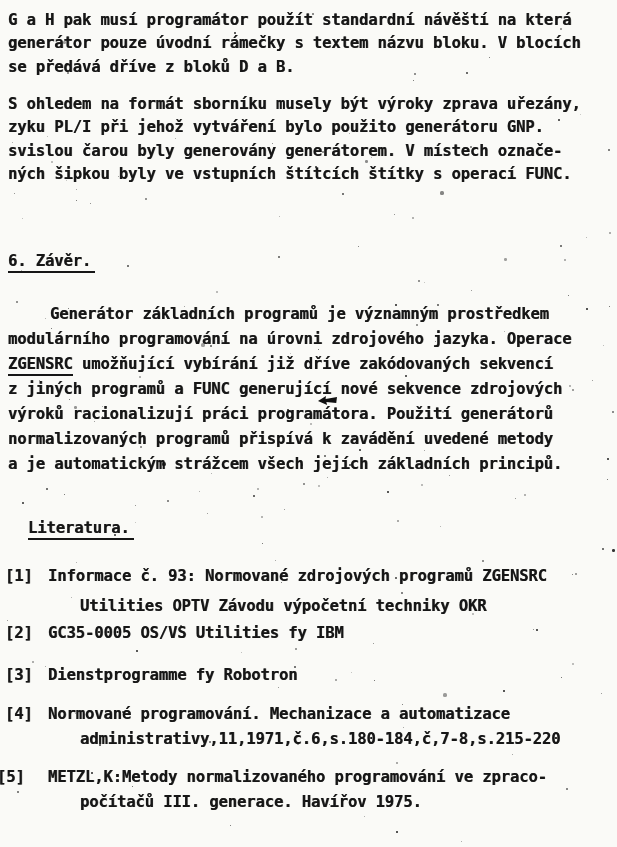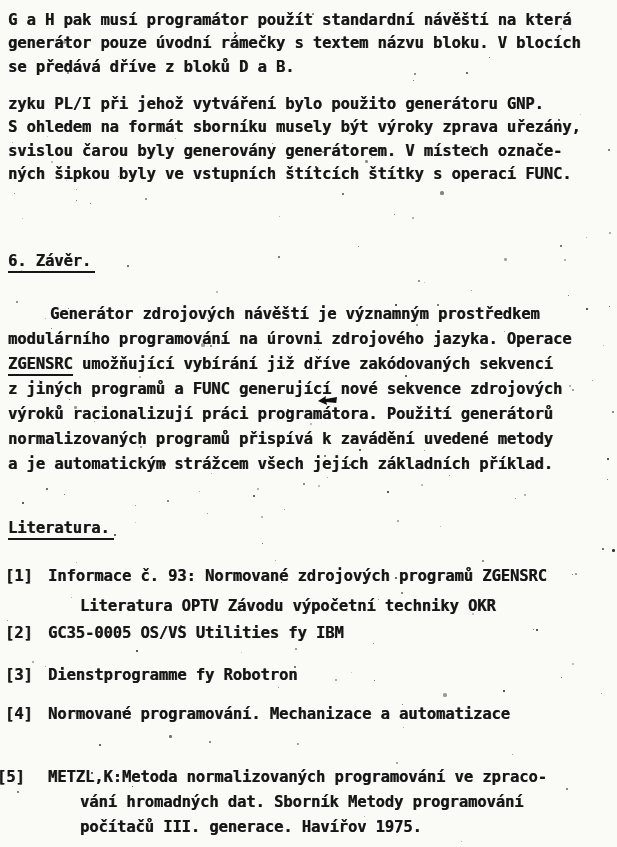--- a/index.html
+++ b/index.html
@@ -31,21 +31,21 @@
   .para-2 { top: 93px; line-height: 23.3px; }
   .para-3 { top: 302px; line-height: 25px; }
   .indent { padding-left: 42px; }
   .heading {
     display: inline-block;
     border-bottom: 2.5px solid #161616;
     padding-bottom: 1px;
     padding-right: 4px;
   }
   .h-zaver { top: 252px; }
-  .h-literatura { top: 519px; }
+  .h-literatura { top: 519px; margin-left: 20px; }
   .u-insert {
     border-bottom: 2px solid #161616;
     padding-bottom: 0.5px;
   }
   .ref { position: absolute; left: 0; width: 610px; }
   .ref-label {
     position: absolute;
     left: 5px;
     top: 0;
   }
@@ -73,51 +73,51 @@
 
 <div class="page">
 
   <div class="block para-1">
     <div class="txt-line">G a H pak musí programátor použít standardní návěští na která</div>
     <div class="txt-line">generátor pouze úvodní rámečky s textem názvu bloku. V blocích</div>
     <div class="txt-line">se předává dříve z bloků D a B.</div>
   </div>
 
   <div class="block para-2">
+    <div class="txt-line">S ohledem na formát sborníku musely být výroky zprava uřezány,</div>
     <div class="txt-line">zyku PL/I při jehož vytváření bylo použito generátoru GNP.</div>
-    <div class="txt-line">S ohledem na formát sborníku musely být výroky zprava uřezány,</div>
     <div class="txt-line">svislou čarou byly generovány generátorem. V místech označe-</div>
     <div class="txt-line">ných šipkou byly ve vstupních štítcích štítky s operací FUNC.</div>
   </div>
 
   <div class="block h-zaver">
     <span class="heading txt-line">6. Závěr.</span>
   </div>
 
   <div class="block para-3">
-    <div class="txt-line indent">Generátor zdrojových návěští je významným prostředkem</div>
+    <div class="txt-line indent">Generátor základních programů je významným prostředkem</div>
     <div class="txt-line">modulárního programování na úrovni zdrojového jazyka. Operace</div>
     <div class="txt-line"><span class="u-insert">ZGENSRC</span><span> umožňující vybírání již dříve zakódovaných sekvencí</span></div>
     <div class="txt-line">z jiných programů a FUNC generující nové sekvence zdrojových</div>
     <div class="txt-line">výroků racionalizují práci programátora. Použití generátorů</div>
     <div class="txt-line">normalizovaných programů přispívá k zavádění uvedené metody</div>
-    <div class="txt-line">a je automatickým strážcem všech jejích základních příklad.</div>
+    <div class="txt-line">a je automatickým strážcem všech jejích základních principů.</div>
   </div>
 
   <div class="arrow-mark"></div>
 
   <div class="block h-literatura">
     <span class="heading txt-line">Literatura.</span>
   </div>
 
   <div class="ref ref-1">
     <span class="ref-label txt-line">[1]</span>
     <div class="ref-body">
       <div class="txt-line">Informace č. 93: Normované zdrojových programů ZGENSRC</div>
-      <div class="txt-line ref-cont">Literatura OPTV Závodu výpočetní techniky OKR</div>
+      <div class="txt-line ref-cont">Utilities OPTV Závodu výpočetní techniky OKR</div>
     </div>
   </div>
 
   <div class="ref ref-2">
     <span class="ref-label txt-line">[2]</span>
     <div class="ref-body">
       <div class="txt-line">GC35-0005 OS/VS Utilities fy IBM</div>
     </div>
   </div>
 
@@ -125,28 +125,28 @@
     <span class="ref-label txt-line">[3]</span>
     <div class="ref-body">
       <div class="txt-line">Dienstprogramme fy Robotron</div>
     </div>
   </div>
 
   <div class="ref ref-4">
     <span class="ref-label txt-line">[4]</span>
     <div class="ref-body">
       <div class="txt-line">Normované programování. Mechanizace a automatizace</div>
+      <div class="txt-line ref-cont">administrativy,11,1971,č.6,s.180-184,č,7-8,s.215-220</div>
     </div>
   </div>
 
   <div class="ref ref-5">
     <span class="ref-label txt-line">[5]</span>
     <div class="ref-body">
-      <div class="txt-line">METZL,K:Metoda normalizovaných programování ve zpraco-</div>
-      <div class="txt-line ref-cont">vání hromadných dat. Sborník Metody programování</div>
+      <div class="txt-line">METZL,K:Metody normalizovaného programování ve zpraco-</div>
       <div class="txt-line ref-cont">počítačů III. generace. Havířov 1975.</div>
     </div>
   </div>
 
   <div id="noise-layer">
       <div class="noise-dot" style="left: 295px; top: 648px; width: 2px; height: 2px; opacity: 0.47;"></div>
       <div class="noise-dot" style="left: 607px; top: 458px; width: 2px; height: 2px; opacity: 0.84;"></div>
       <div class="noise-dot" style="left: 396px; top: 762px; width: 2px; height: 2px; opacity: 0.4;"></div>
       <div class="noise-dot" style="left: 201px; top: 343px; width: 4px; height: 4px; opacity: 0.39;"></div>
       <div class="noise-dot" style="left: 609px; top: 232px; width: 2px; height: 2px; opacity: 0.38;"></div>

